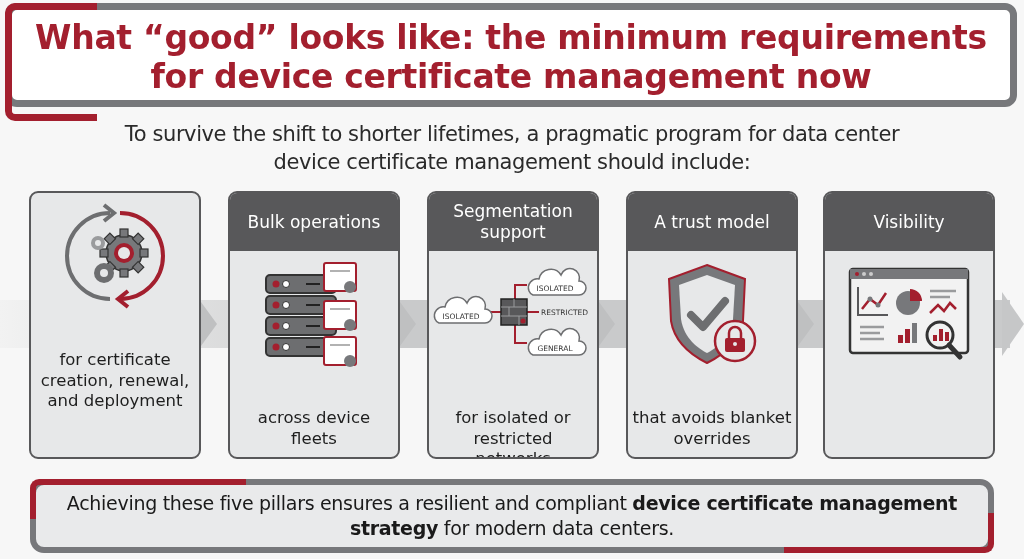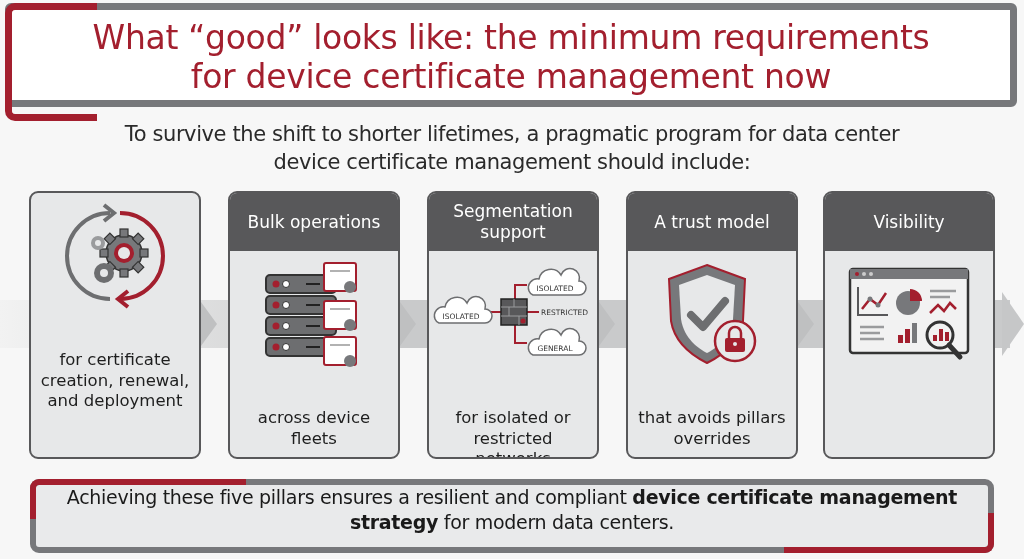--- a/index.html
+++ b/index.html
@@ -1,21 +1,21 @@
 <!DOCTYPE html>
 <html><head>
 <meta charset="utf-8">
 <style>
   * { box-sizing: border-box; margin: 0; padding: 0; }
   html, body { width: 1024px; height: 559px; overflow: hidden; }
   body { background: #f7f7f7; font-family: "DejaVu Sans", sans-serif; color: #222; position: relative; }
 
   .title-box {
     position: absolute; left: 5px; top: 3px; width: 1012px; height: 104px;
-    border: 7px solid #77787b; border-radius: 6px; background: #fff;
+    border: 7px solid #77787b; border-radius: 12px; background: #fff; font-weight: bold;
   }
   .title-box::before {
     content: ""; position: absolute; left: -7px; top: -7px; width: 85px; height: 104px;
     border: 7px solid #a31f2e; border-right: none; border-radius: 10px 0 0 10px;
   }
   .title-text {
     position: absolute; left: 0; right: 0; top: 8px; text-align: center;
     color: #a31f2e; font-size: 33px; line-height: 39px; letter-spacing: -0.3px;
   }
 
@@ -49,22 +49,22 @@
     display: flex; align-items: center; justify-content: center; text-align: center;
     font-size: 17px; line-height: 21px; padding: 0 6px;
   }
   .card-icon { height: 125px; display: flex; align-items: center; justify-content: center; }
   .card-desc {
     text-align: center; font-size: 16.5px; line-height: 20.5px; color: #1e1e1e; padding: 0 4px; margin-top: 32px;
   }
 
   .footer {
     position: absolute; left: 30px; top: 479px; width: 964px; height: 74px;
-    border: 6px solid #77787b; border-radius: 9px; background: #e9eaeb;
-    display: flex; align-items: flex-start; justify-content: center;
+    border: 6px solid #77787b; border-radius: 14px; background: #e9eaeb;
+    display: flex; align-items: center; justify-content: center;
   }
   .footer-red-tl {
     position: absolute; left: -6px; top: -6px; width: 216px; height: 40px;
     border-top: 6px solid #a31f2e; border-left: 6px solid #a31f2e; border-radius: 9px 0 0 0;
   }
   .footer-red-br {
     position: absolute; right: -6px; bottom: -6px; width: 210px; height: 40px;
     border-bottom: 6px solid #a31f2e; border-right: 6px solid #a31f2e; border-radius: 0 0 9px 0;
   }
   .footer-text {
@@ -215,21 +215,21 @@
     <svg width="110" height="110" viewBox="0 0 110 110">
       <path d="M50 6 L88 20 L86 62 C82 86 62 98 50 104 C38 98 18 86 14 62 L12 20 Z" fill="#77787b" stroke="#a31f2e" stroke-width="2"></path>
       <path d="M50 16 L78 26 L76 60 C73 80 58 90 50 94 C42 90 27 80 24 60 L22 26 Z" fill="#e7e8e9"></path>
       <polyline points="34,56 46,68 68,42" fill="none" stroke="#6d6e70" stroke-width="8" stroke-linecap="round" stroke-linejoin="round"></polyline>
       <circle cx="78" cy="82" r="20" fill="#e7e8e9" stroke="#a31f2e" stroke-width="2.5"></circle>
       <path d="M72 80 v-6 a6 6 0 0 1 12 0 v6" fill="none" stroke="#a31f2e" stroke-width="2.5"></path>
       <rect x="68" y="79" width="20" height="14" rx="2" fill="#a31f2e"></rect>
       <circle cx="78" cy="85" r="2" fill="#e7e8e9"></circle>
     </svg>
   </div>
-  <div class="card-desc">that avoids pillars overrides</div>
+  <div class="card-desc">that avoids blanket overrides</div>
 </div>
 
 <div class="card" style="left:823px">
   <div class="card-head">Visibility</div>
   <div class="card-icon">
     <svg width="130" height="110" viewBox="0 0 130 110">
       <rect x="6" y="10" width="118" height="84" rx="3" fill="#f2f2f2" stroke="#333" stroke-width="2.5"></rect>
       <rect x="6" y="10" width="118" height="10" fill="#77787b"></rect>
       <circle cx="13" cy="15" r="2" fill="#a31f2e"></circle>
         <circle cx="20" cy="15" r="2" fill="#ccc"></circle>

